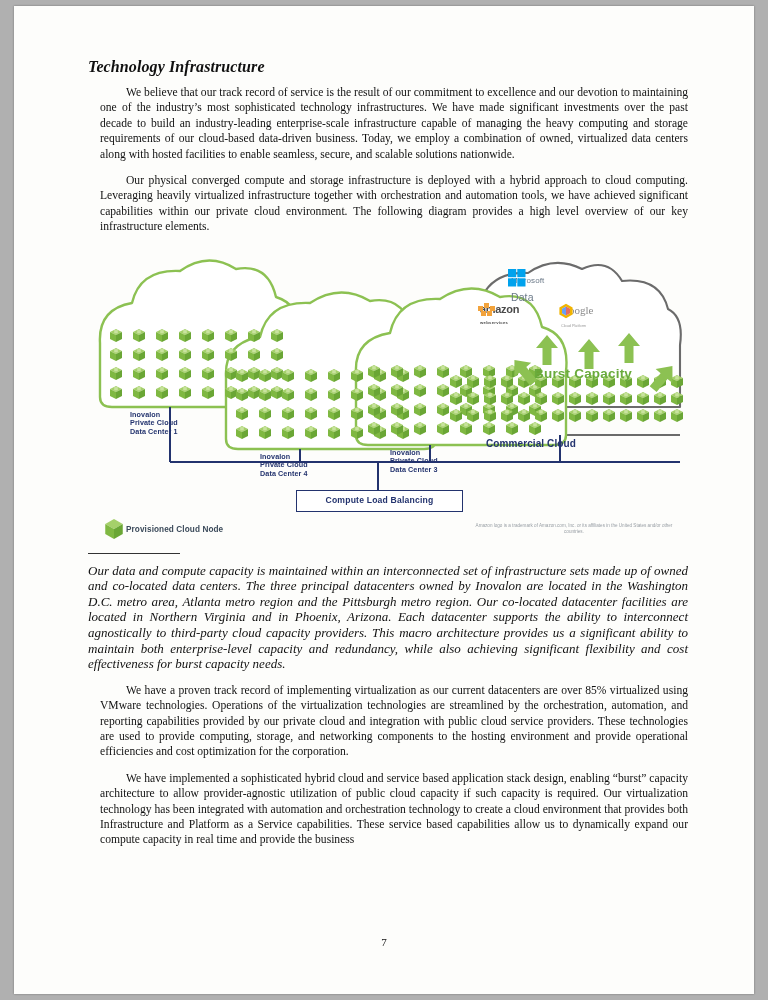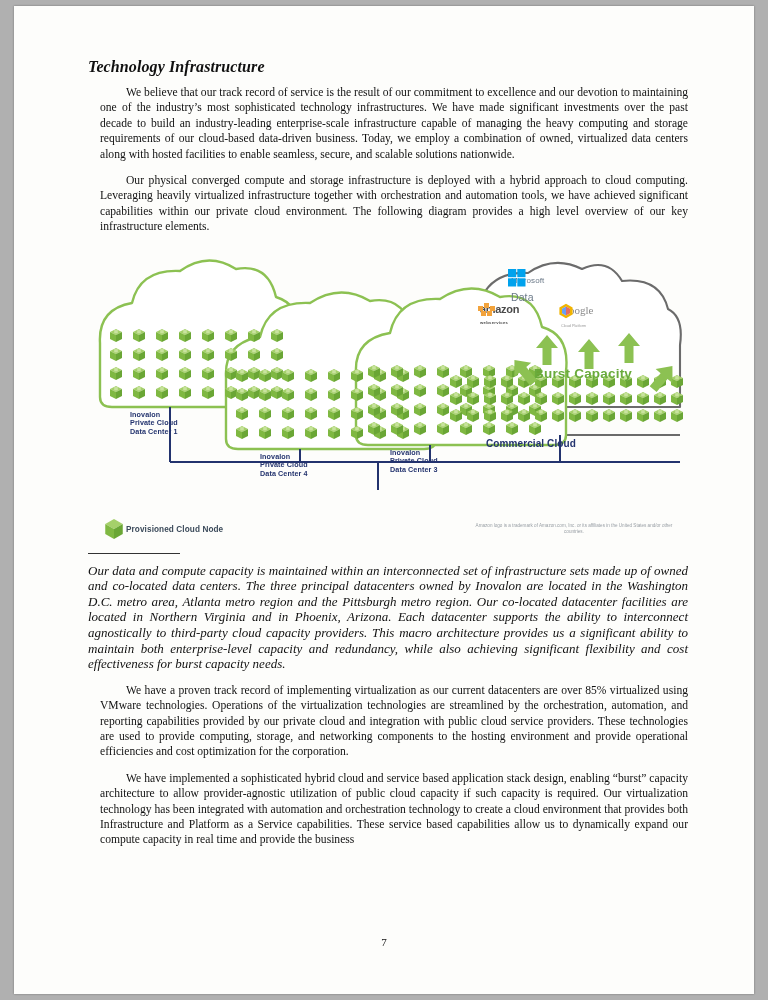--- a/index.html
+++ b/index.html
@@ -386,20 +386,21 @@
         <div>Private Cloud</div>
         <div>Data Center 4</div>
       </div>
       <div class="dlabel" style="left:302px;top:202px;width:80px;">
         <div>Inovalon</div>
         <div>Private Cloud</div>
         <div>Data Center 3</div>
       </div>
       <div class="dlabel" style="left:398px;top:193px;width:130px;font-size:10px;">Commercial Cloud</div>
 
+      <div class="lb-box" style="left:208px;top:243px;width:165px;height:20px;">Compute Load Balancing</div>
 
       <svg width="20" height="20" viewBox="0 0 14 16" style="position:absolute;left:16px;top:272px;">
         <polygon points="0,4 7,0 14,4 7,8" fill="#a5d06a"></polygon>
         <polygon points="0,4 7,8 7,16 0,12" fill="#7fb842"></polygon>
         <polygon points="14,4 7,8 7,16 14,12" fill="#6aa635"></polygon>
       </svg>
       <div class="legend-text" style="left:38px;top:278px;">Provisioned Cloud Node</div>
 
       <div class="disclaimer" style="left:386px;top:276px;">Amazon logo is a trademark of Amazon.com, Inc. or its affiliates in the United States and/or other countries.</div>
     </div>

